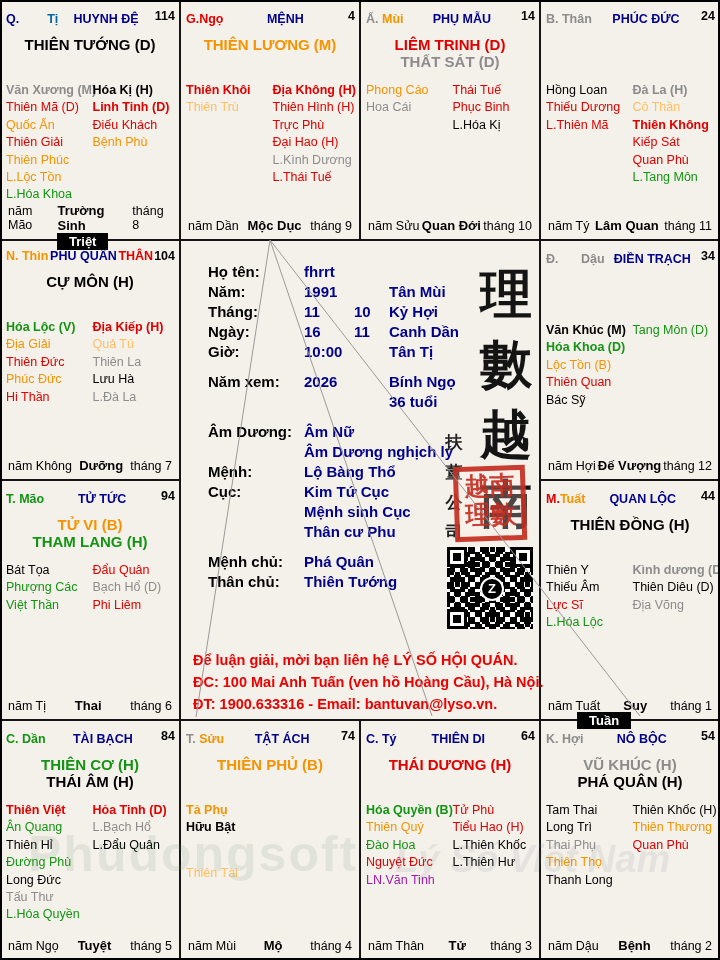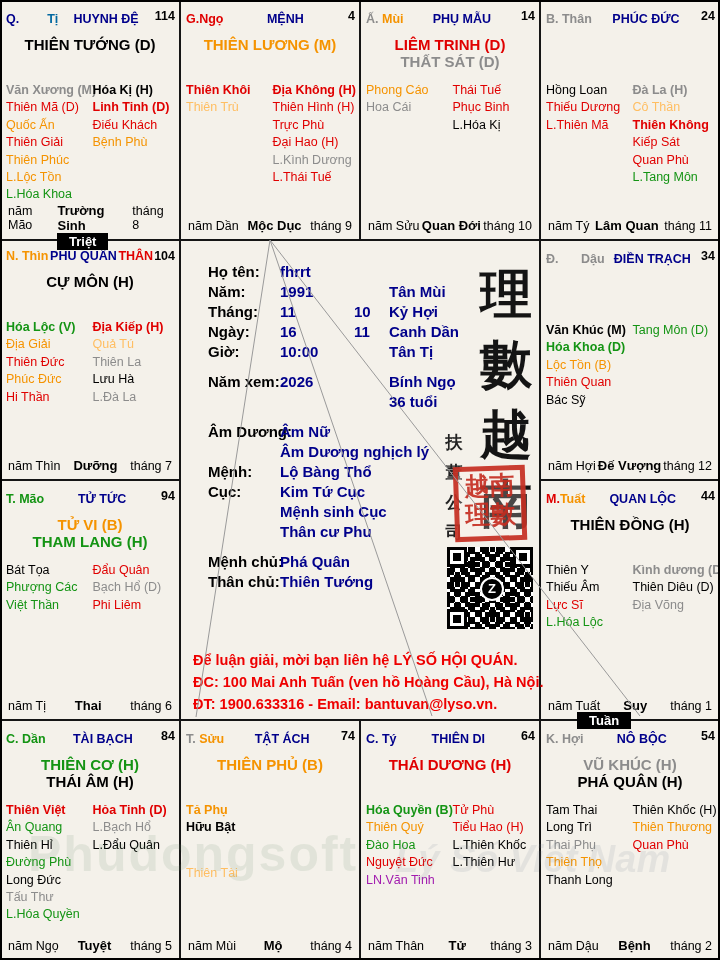--- a/index.html
+++ b/index.html
@@ -23,21 +23,21 @@
   .ftr{position:absolute;left:7px;right:7px;bottom:6px;display:flex;
        justify-content:space-between;align-items:baseline;font-size:12.5px;color:#000;}
   .ftr .stage{font-weight:bold;font-size:13px;}
   
   #center{position:absolute;left:180px;top:240px;width:360px;height:480px;
           border:1px solid #151515;box-sizing:border-box;background:#F4F1EA;z-index:2;}
   #info{position:absolute;left:27px;top:22px;width:305px;font-size:15px;}
   .row{position:relative;height:20px;}
   .row.sp{height:10px;}
   .row .lbl{position:absolute;left:0;font-weight:bold;color:#000;white-space:nowrap;}
-  .row .c1{position:absolute;left:72px;color:#00008B;font-weight:bold;white-space:nowrap;}
+  .row .c1{position:absolute;left:96px;color:#00008B;font-weight:bold;white-space:nowrap;}
   .row .c2{position:absolute;left:146px;color:#00008B;font-weight:bold;}
   .row .c3{position:absolute;left:181px;color:#00008B;font-weight:bold;white-space:nowrap;}
   #callig{position:absolute;left:296px;top:18px;width:58px;text-align:center;
           font-family:"DejaVu Serif",serif;font-size:52px;line-height:70px;font-weight:bold;color:#141414;}
   #company{position:absolute;left:263px;top:186px;width:20px;text-align:center;
            font-family:"DejaVu Serif",serif;font-size:17px;line-height:30px;font-weight:bold;color:#222;}
   #seal{position:absolute;left:273px;top:225px;width:72px;height:75px;
         border:5px solid #C63024;box-sizing:border-box;transform:rotate(-2deg);
         color:#C63024;font-family:"DejaVu Serif",serif;font-weight:bold;font-size:25px;
         line-height:29px;text-align:center;overflow:hidden;opacity:.93;background:rgba(255,240,236,.25);}
@@ -308,21 +308,21 @@
         </div>
       <div class="col right">
           <div class="star" style="color: rgb(224, 0, 0); font-weight: bold;">Địa Kiếp (H)</div>
           <div class="star" style="color: rgb(255, 190, 98);">Quả Tú</div>
           <div class="star" style="color: rgb(140, 140, 140);">Thiên La</div>
           <div class="star" style="color: rgb(0, 0, 0);">Lưu Hà</div>
           <div class="star" style="color: rgb(140, 140, 140);">L.Đà La</div>
         </div>
     </div>
     <div class="ftr">
-      <span class="year">năm Thìn</span>
+      <span class="year">năm Không</span>
       <span class="stage" style="font-weight: bold;">Dưỡng</span>
       <span class="month">tháng 7</span>
     </div>
   </div>
     <div class="cell" style="left: 540px; top: 0px;">
     <div class="hdr">
       <span class="canchi"><span class="stem" style="color: rgb(140, 140, 140); font-weight: bold;">B. </span><span class="branch" style="color: rgb(140, 140, 140); font-weight: bold;">Thân</span></span>
       <span class="name" style="font-weight: bold;">PHÚC ĐỨC</span>
       <span class="rgt">
           <span class="body" style="color: rgb(224, 0, 0); font-weight: bold;"></span>

